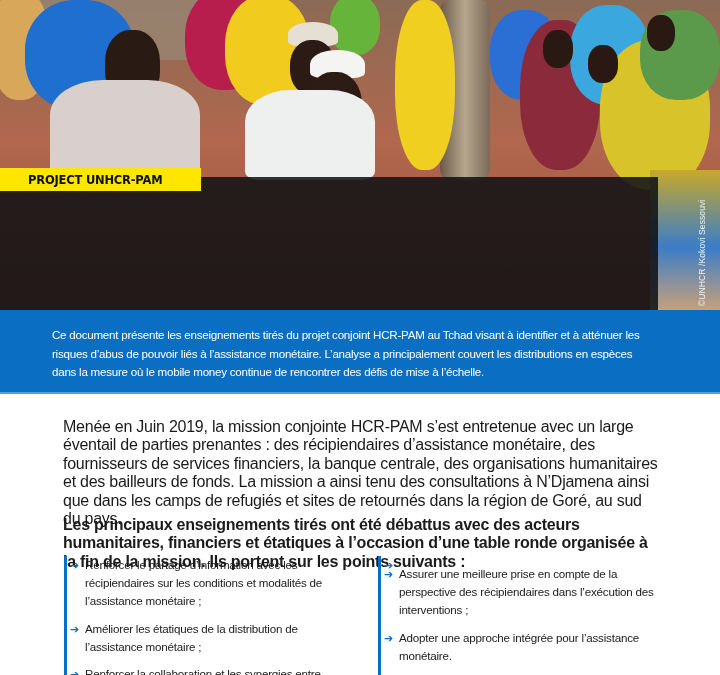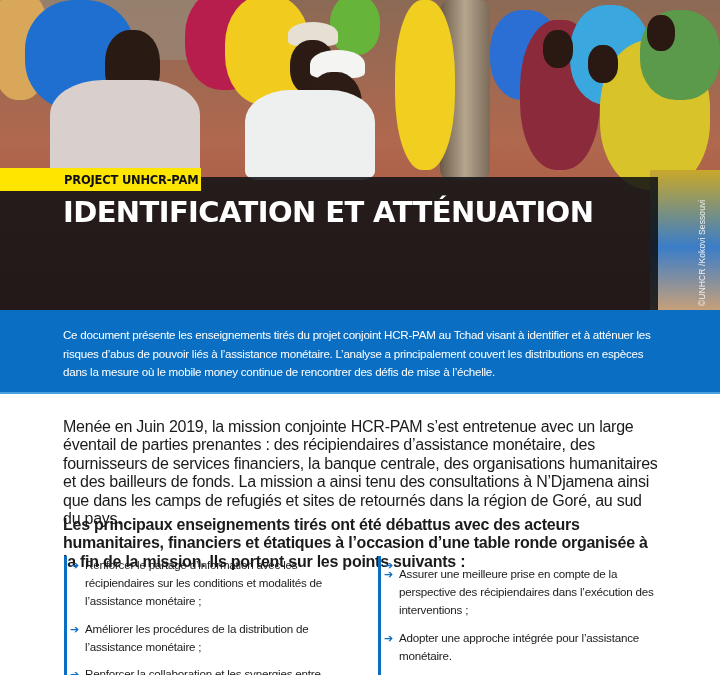--- a/index.html
+++ b/index.html
@@ -14,21 +14,21 @@
     .photo { position: absolute; inset: 0; }
     .blob { position: absolute; border-radius: 45%; }
 
     .overlay {
       position: absolute; left: 0; top: 177px; width: 658px; height: 133px;
       background: rgba(14, 16, 20, 0.86);
     }
     .tag {
       position: absolute; left: 0; top: 168px; width: 201px; height: 23px;
       background: #ffe600; z-index: 3;
-      display: flex; align-items: center; padding-left: 64px;
+      display: flex; align-items: center; padding-left: 28px;
     }
     .tag span {
       font-family: "DejaVu Sans", sans-serif; font-weight: bold; font-size: 11.5px;
       color: #111; letter-spacing: -0.2px; white-space: nowrap;
     }
     .title {
       position: absolute; left: 63px; top: 194px; z-index: 3;
       color: #ffffff; font-family: "DejaVu Sans", sans-serif; font-weight: bold;
       font-size: 29px; line-height: 36px; letter-spacing: -0.6px;
       text-transform: uppercase;
@@ -41,21 +41,21 @@
       color: #f2f2f2; font-size: 8.5px; white-space: nowrap; letter-spacing: 0.1px;
       font-family: "Liberation Sans", sans-serif;
     }
 
     
     .intro {
       position: absolute; left: 0; top: 310px; width: 720px; height: 84px;
       background: #0a6fc2;
     }
     .intro p {
-      position: absolute; left: 63px; top: 16px; width: 600px;
+      position: absolute; left: 52px; top: 16px; width: 600px;
       color: #ffffff; font-family: "Liberation Sans", sans-serif; font-size: 11.6px;
       line-height: 18.6px; letter-spacing: -0.25px;
     }
     .intro-rule {
       position: absolute; left: 0; top: 392px; width: 720px; height: 2px; background: #4aa0e0;
     }
 
     
     .body-text {
       position: absolute; left: 63px; width: 600px;
@@ -123,39 +123,38 @@
   </div>
   <div class="overlay"></div>
   <div class="credit">©UNHCR /Kokovi Sessouvi</div>
 </div>
 
 <div class="tag">
   <span>PROJECT UNHCR-PAM</span>
 </div>
 
 <div class="title">
-  <div>IDENTIFICATION ET ATTÉNUATION</div>
 </div>
 
 <div class="intro">
   <p>Ce document présente les enseignements tirés du projet conjoint HCR-PAM au Tchad visant à identifier et à atténuer les risques d’abus de pouvoir liés à l’assistance monétaire. L’analyse a principalement couvert les distributions en espèces dans la mesure où le mobile money continue de rencontrer des défis de mise à l’échelle.</p>
 </div>
 <div class="intro-rule"></div>
 
 <p class="body-text p1">Menée en Juin 2019, la mission conjointe HCR-PAM s’est entretenue avec un large éventail de parties prenantes : des récipiendaires d’assistance monétaire, des fournisseurs de services financiers, la banque centrale, des organisations humanitaires et des bailleurs de fonds. La mission a ainsi tenu des consultations à N’Djamena ainsi que dans les camps de refugiés et sites de retournés dans la région de Goré, au sud du pays.</p>
 <p class="body-text p2">Les principaux enseignements tirés ont été débattus avec des acteurs humanitaires, financiers et étatiques à l’occasion d’une table ronde organisée à la fin de la mission. Ils portent sur les points suivants :</p>
 
 <div class="col col-left">
   <div class="bullet">
     <span class="arrow">➔</span>
     <span>Renforcer le partage d’information avec les récipiendaires sur les conditions et modalités de l’assistance monétaire ;</span>
   </div>
   <div class="bullet">
     <span class="arrow">➔</span>
-    <span>Améliorer les procédures de la distribution de l’assistance monétaire ;</span>
+    <span>Améliorer les étatiques de la distribution de l’assistance monétaire ;</span>
   </div>
   <div class="bullet">
     <span class="arrow">➔</span>
     <span>Renforcer la collaboration et les synergies entre</span>
   </div>
 </div>
 
 <div class="col col-right">
   <div class="bullet">
     <span class="arrow">➔</span>

